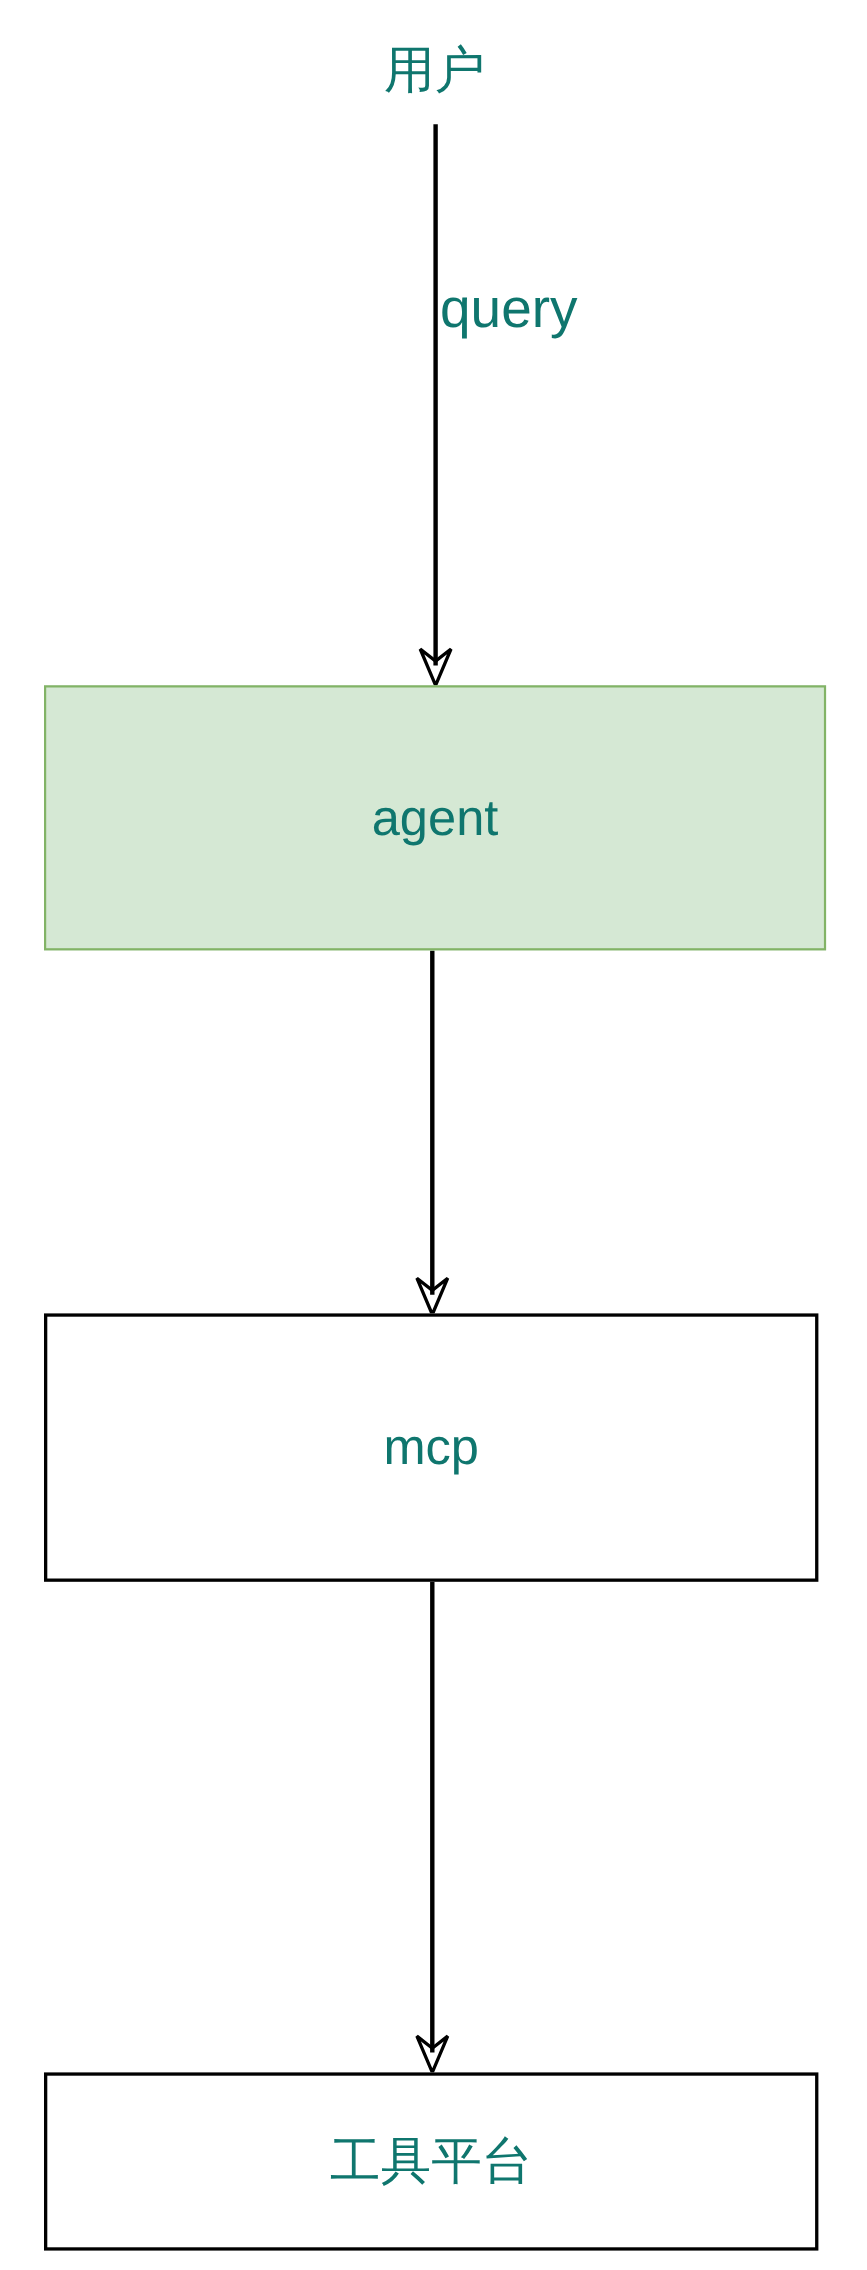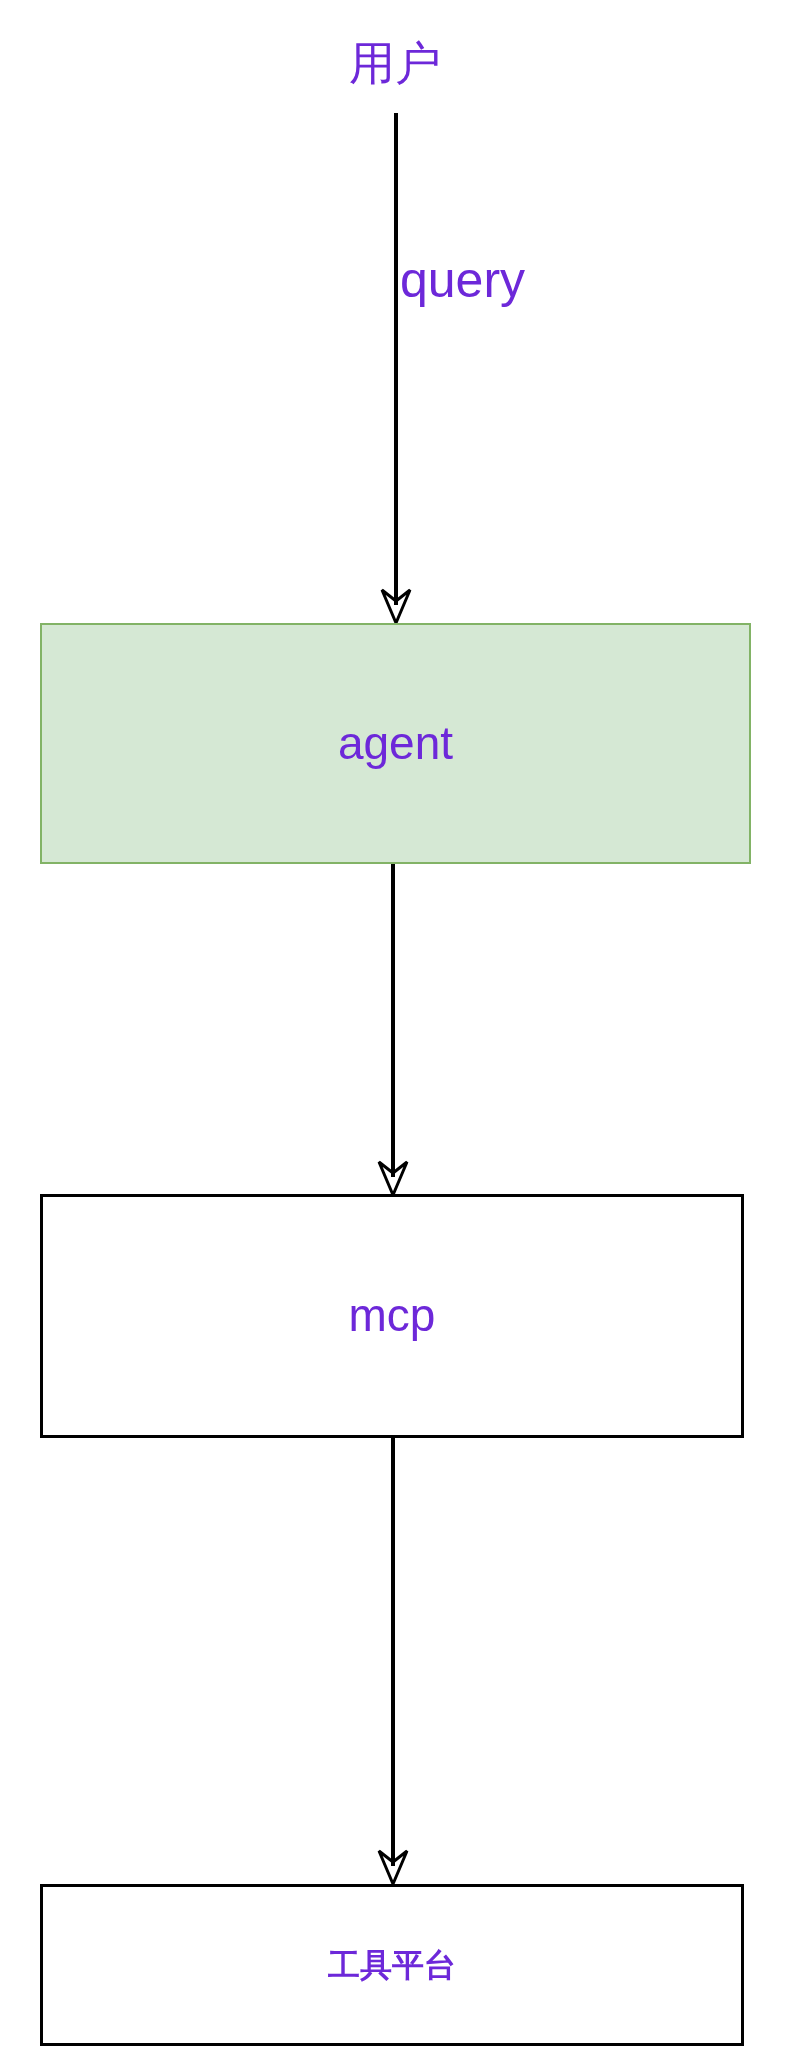--- a/index.html
+++ b/index.html
@@ -20,21 +20,21 @@
     top: 0;
     width: 788px;
     height: 2064px;
   }
   .node-label {
     position: absolute;
     display: flex;
     align-items: center;
     justify-content: center;
     text-align: center;
-    color: #6d28d9;
+    color: #0f766e;
     line-height: 1.2;
     white-space: nowrap;
   }
   
   #label-user {
     left: 295px;
     top: 33px;
     width: 200px;
     height: 62px;
     font-size: 46px;
@@ -94,22 +94,21 @@
     height: 162px;
     background: #ffffff;
     border: 3px solid #000000;
     box-sizing: border-box;
   }
   #box-tool-platform .node-label {
     left: 0;
     top: 0;
     width: 100%;
     height: 100%;
-    font-size: 32px;
-    font-weight: bold;
+    font-size: 46px;
   }
   svg.edges {
     position: absolute;
     left: 0;
     top: 0;
     width: 788px;
     height: 2064px;
     pointer-events: none;
   }
   svg.edges line, svg.edges path {

